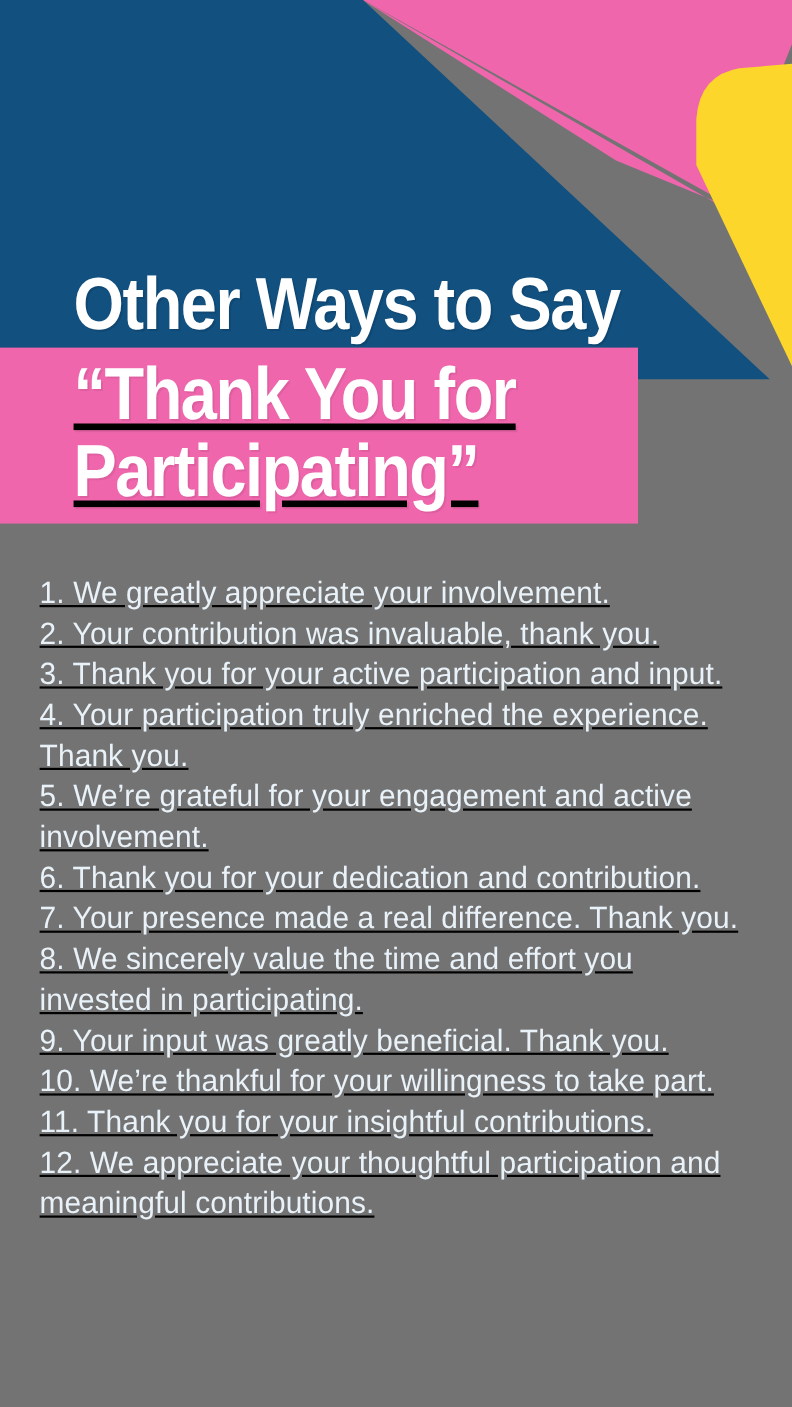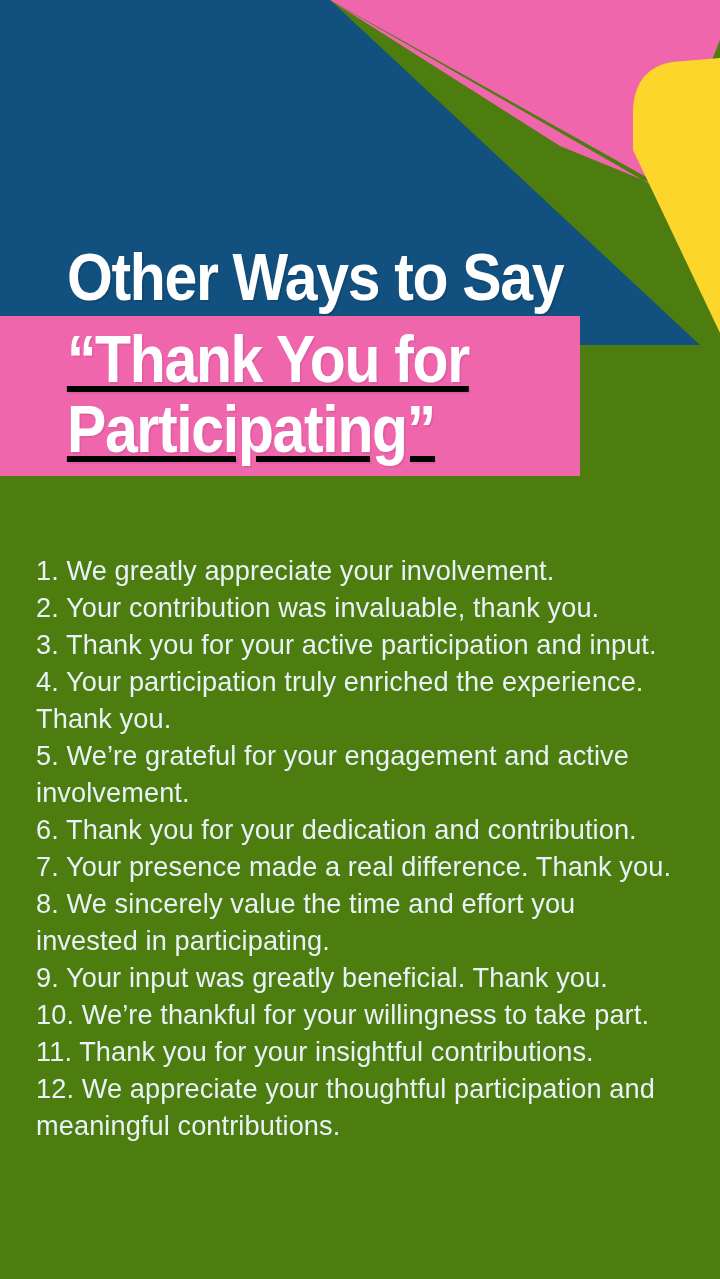--- a/index.html
+++ b/index.html
@@ -4,21 +4,21 @@
 <style>
   html, body {
     margin: 0;
     padding: 0;
     background: #0d4a77;
   }
   #poster {
     position: relative;
     width: 720px;
     height: 1279px;
-    background: #4d7c0f;
+    background: #737373;
     overflow: hidden;
     font-family: "Liberation Sans", sans-serif;
   }
   
   #shapes {
     position: absolute;
     top: 0; left: 0;
     width: 720px;
     height: 345px;
     display: block;
@@ -61,26 +61,27 @@
     line-height: 70px;
     letter-spacing: -1.5px;
     transform: scaleX(0.88);
     transform-origin: left center;
     white-space: nowrap;
     text-shadow: 2px 2px 0 rgba(0,0,0,0.07);
   }
   
   .list {
     position: absolute;
-    top: 552px;
+    top: 520px;
     left: 36px;
     width: 656px;
     margin: 0;
     padding: 0;
     list-style: none;
+    text-decoration: underline;
   }
   .list-item {
     color: #e9f2f8;
     font-family: "Liberation Sans Narrow", "Liberation Sans", sans-serif;
     font-size: 28px;
     line-height: 37px;
     letter-spacing: 0.1px;
     transform: scaleX(0.97);
     transform-origin: left top;
   }

